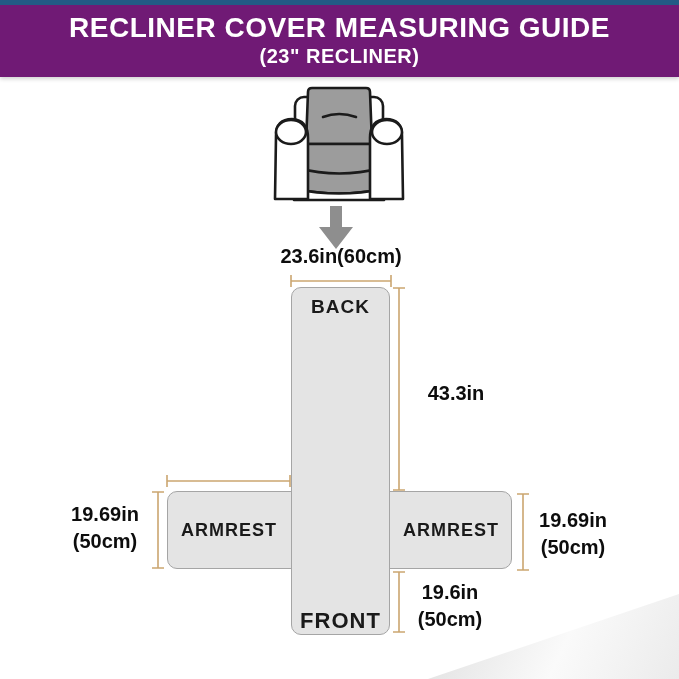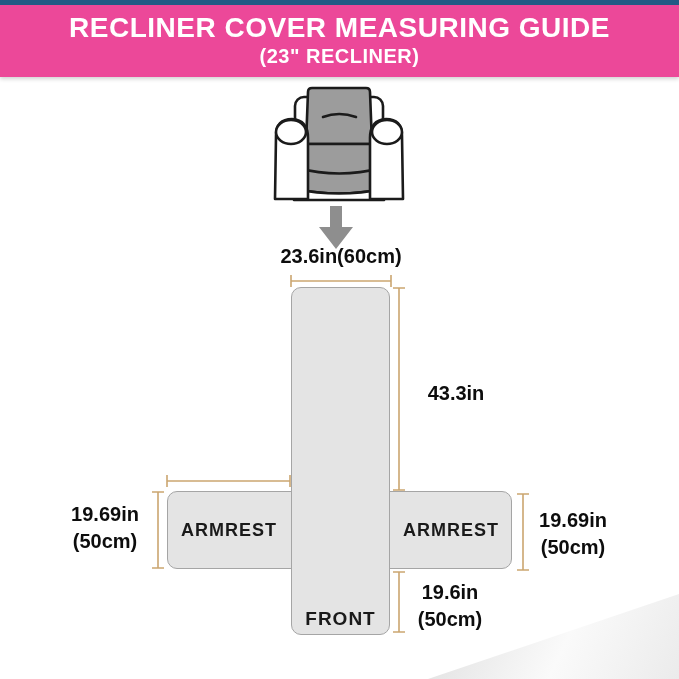--- a/index.html
+++ b/index.html
@@ -8,21 +8,21 @@
     position: relative;
     width: 679px; height: 679px;
     background: #ffffff;
     overflow: hidden;
     font-family: "Liberation Sans", sans-serif;
     color: #111;
   }
   
   .header {
     position: absolute; left: 0; top: 0; width: 679px; height: 77px;
-    background: #ec4899;
+    background: #701a75;
     border-top: 5px solid #225a85;
     box-shadow: 0 2px 4px rgba(0,0,0,0.18);
     text-align: center;
   }
   .header .title {
     margin-top: 7px;
     font-size: 28px; font-weight: bold; color: #ffffff;
     letter-spacing: 0.5px; line-height: 32px;
   }
   .header .subtitle {
@@ -40,21 +40,21 @@
     border-radius: 10px;
   }
   .armrest-bar { left: 167px; top: 491px; width: 345px; height: 78px; }
   .back-panel  { left: 291px; top: 287px; width: 99px;  height: 348px; }
   
   .panel-label {
     position: absolute; text-align: center;
     font-size: 18px; font-weight: bold; letter-spacing: 1px; color: #1a1a1a;
   }
   .label-back    { left: 291px; top: 296px; width: 99px; font-size: 19px; }
-  .label-front   { left: 291px; top: 608px; width: 99px; font-size: 19px; }
+  .label-front   { left: 291px; top: 608px; width: 99px; font-size: 22px; }
   .label-arm-l   { left: 167px; top: 520px; width: 124px; }
   .label-arm-r   { left: 390px; top: 520px; width: 122px; }
   .measure-text {
     position: absolute; text-align: center;
     font-size: 20px; font-weight: bold; line-height: 27px; color: #0d0d0d;
   }
   .m-top     { left: 221px; top: 243px; width: 240px; }
   .m-right   { left: 400px; top: 380px; width: 112px; }
   .m-armw    { left: 165px; top: 424px; width: 130px; }
   .m-left50  { left: 42px;  top: 501px; width: 126px; }
@@ -114,20 +114,21 @@
     <g stroke="#cba670" stroke-width="1.6" fill="none">
       <path d="M291,281 H391 M291,275 V287 M391,275 V287"></path>
       <path d="M399,288 V490 M393,288 H405 M393,490 H405"></path>
       <path d="M167,481 H290 M167,475 V487 M290,475 V487"></path>
       <path d="M158,492 V568 M152,492 H164 M152,568 H164"></path>
       <path d="M523,494 V570 M517,494 H529 M517,570 H529"></path>
       <path d="M399,572 V632 M393,572 H405 M393,632 H405"></path>
     </g>
   </svg>
 
+  <div class="panel-label label-back">BACK</div>
   <div class="panel-label label-front">FRONT</div>
   <div class="panel-label label-arm-l">ARMREST</div>
   <div class="panel-label label-arm-r">ARMREST</div>
 
   <div class="measure-text m-top">23.6in(60cm)</div>
 
   <div class="measure-text m-right">
     <div>43.3in</div>
   </div>
 

